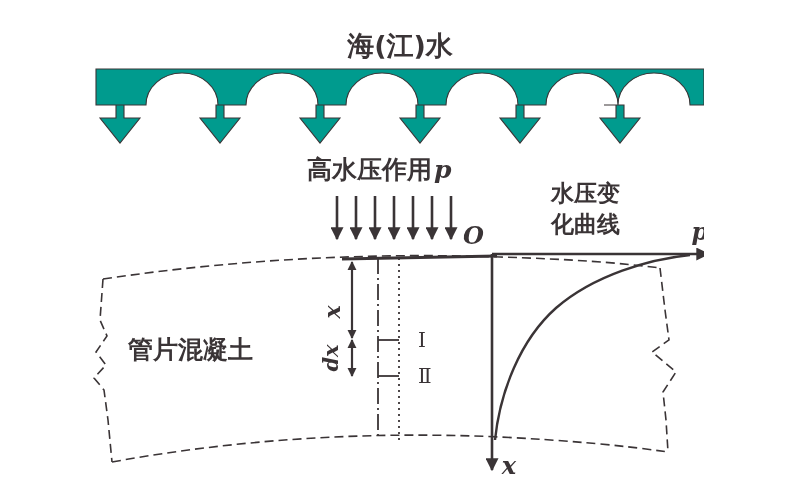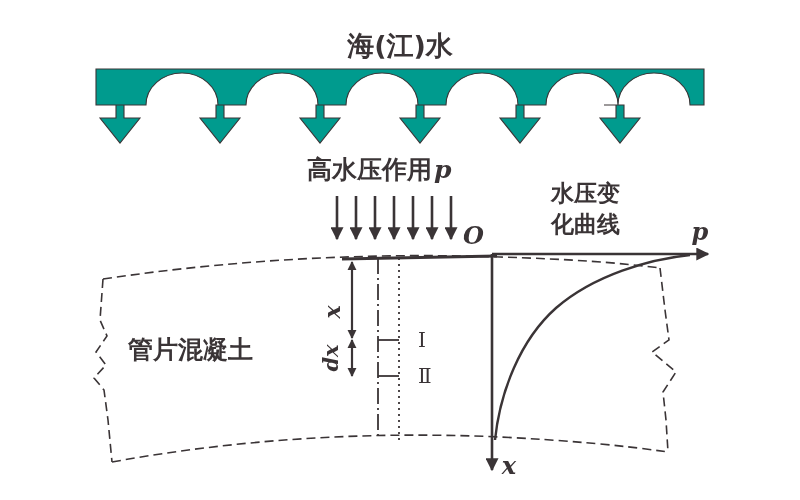--- a/index.html
+++ b/index.html
@@ -10,21 +10,20 @@
   }
   body {
     font-family: "DejaVu Sans", "Liberation Sans", sans-serif;
   }
   #stage {
     position: relative;
     width: 704px;
     height: 500px;
     background: #ffffff;
     overflow: hidden;
-    padding-left: 24px;
   }
   #diagram-svg {
     position: absolute;
     left: 0;
     top: 0;
     width: 800px;
     height: 500px;
   }
   .cn-label {
     font-family: "DejaVu Sans", "Liberation Sans", sans-serif;

